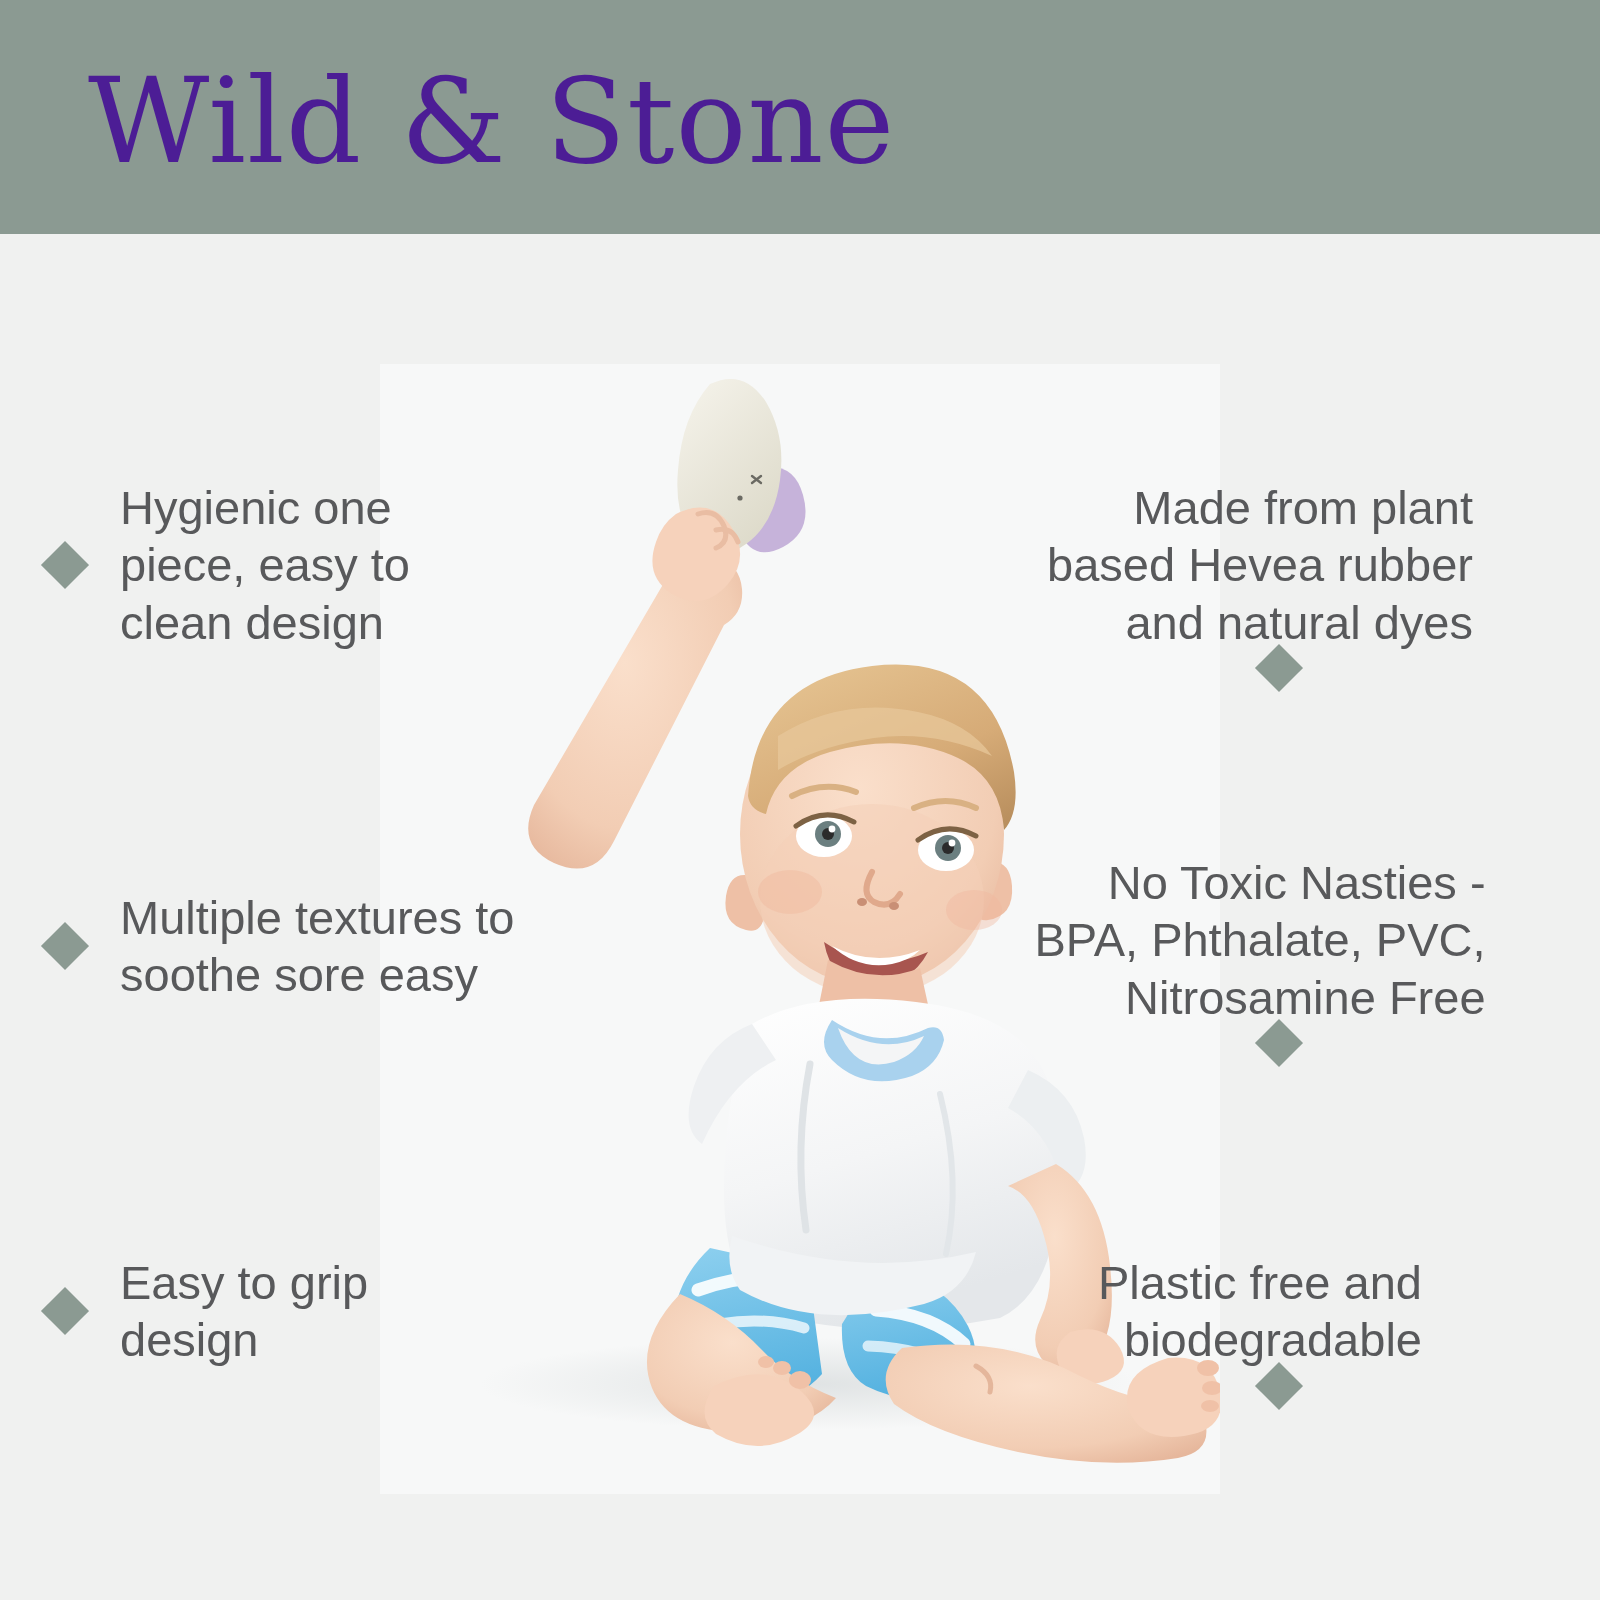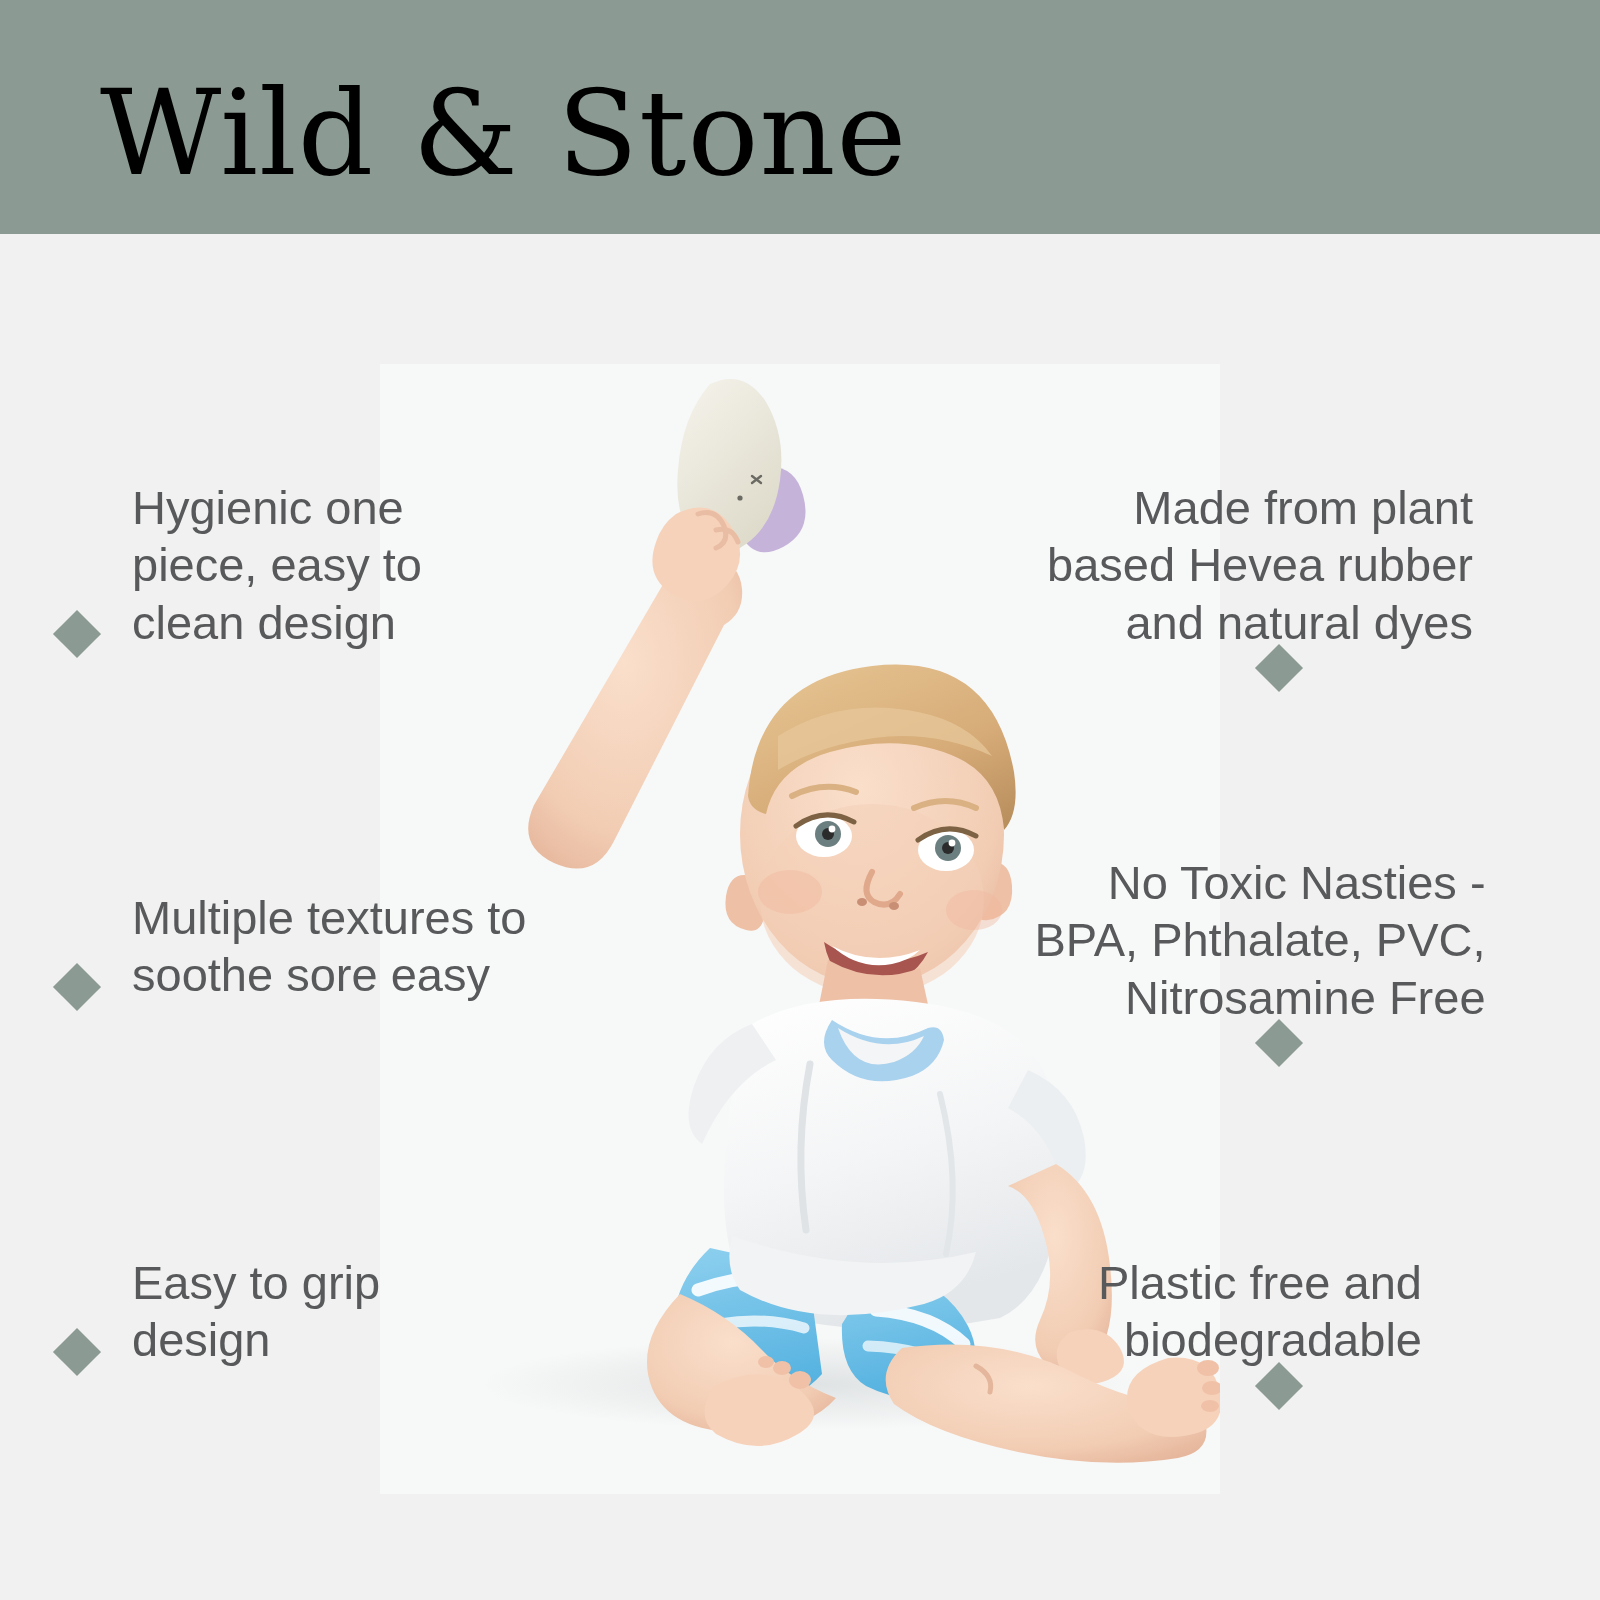--- a/index.html
+++ b/index.html
@@ -23,22 +23,22 @@
     width: 1600px;
     height: 234px;
     background: #8b9a92;
     box-sizing: border-box;
   }
   .brand-title {
     position: absolute;
     left: 84px;
     top: 50%;
     transform: translateY(-50%);
-    margin: 16px;
-    color: #000000;
+    margin: 4px;
+    color: #4c1d95;
     font-family: "DejaVu Serif", "Liberation Serif", serif;
     font-size: 118px;
     font-weight: 400;
     letter-spacing: 1px;
     line-height: 1;
     white-space: nowrap;
   }
 
   
   .content {
@@ -64,24 +64,23 @@
     height: 100%;
   }
 
   
   .feature {
     position: absolute;
     display: flex;
     align-items: center;
   }
   .feature-left {
-    left: 60px;
+    left: 48px;
     width: 560px;
     justify-content: flex-start;
-    align-items: flex-end;
   }
   .feature-right {
     right: 60px;
     width: 560px;
     justify-content: flex-end;
     flex-direction: column;
   }
   .diamond {
     width: 34px;
     height: 34px;

